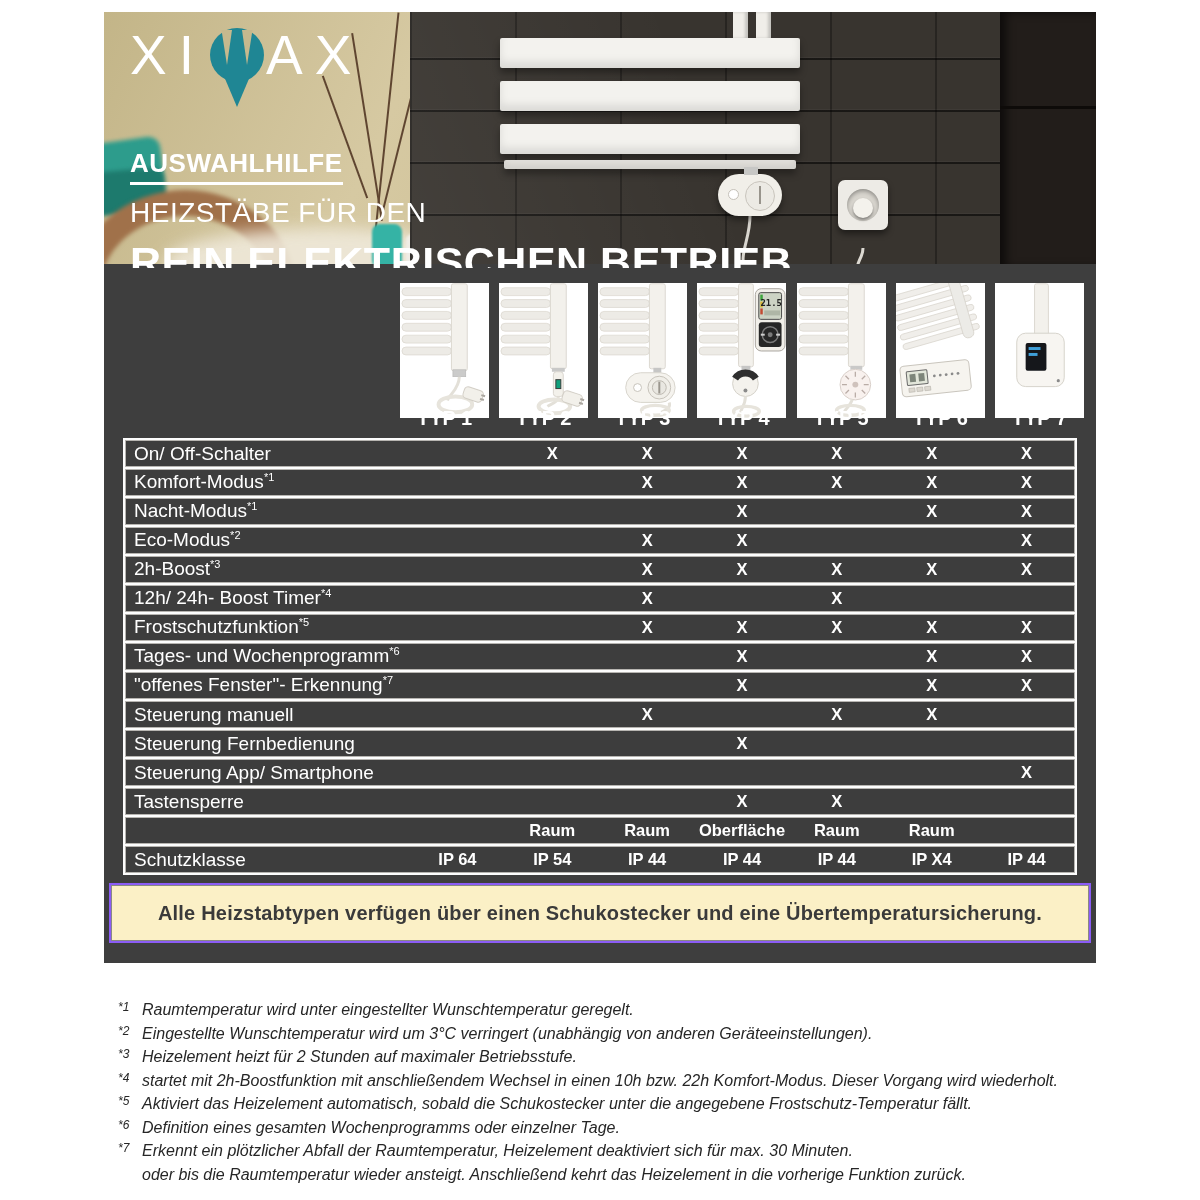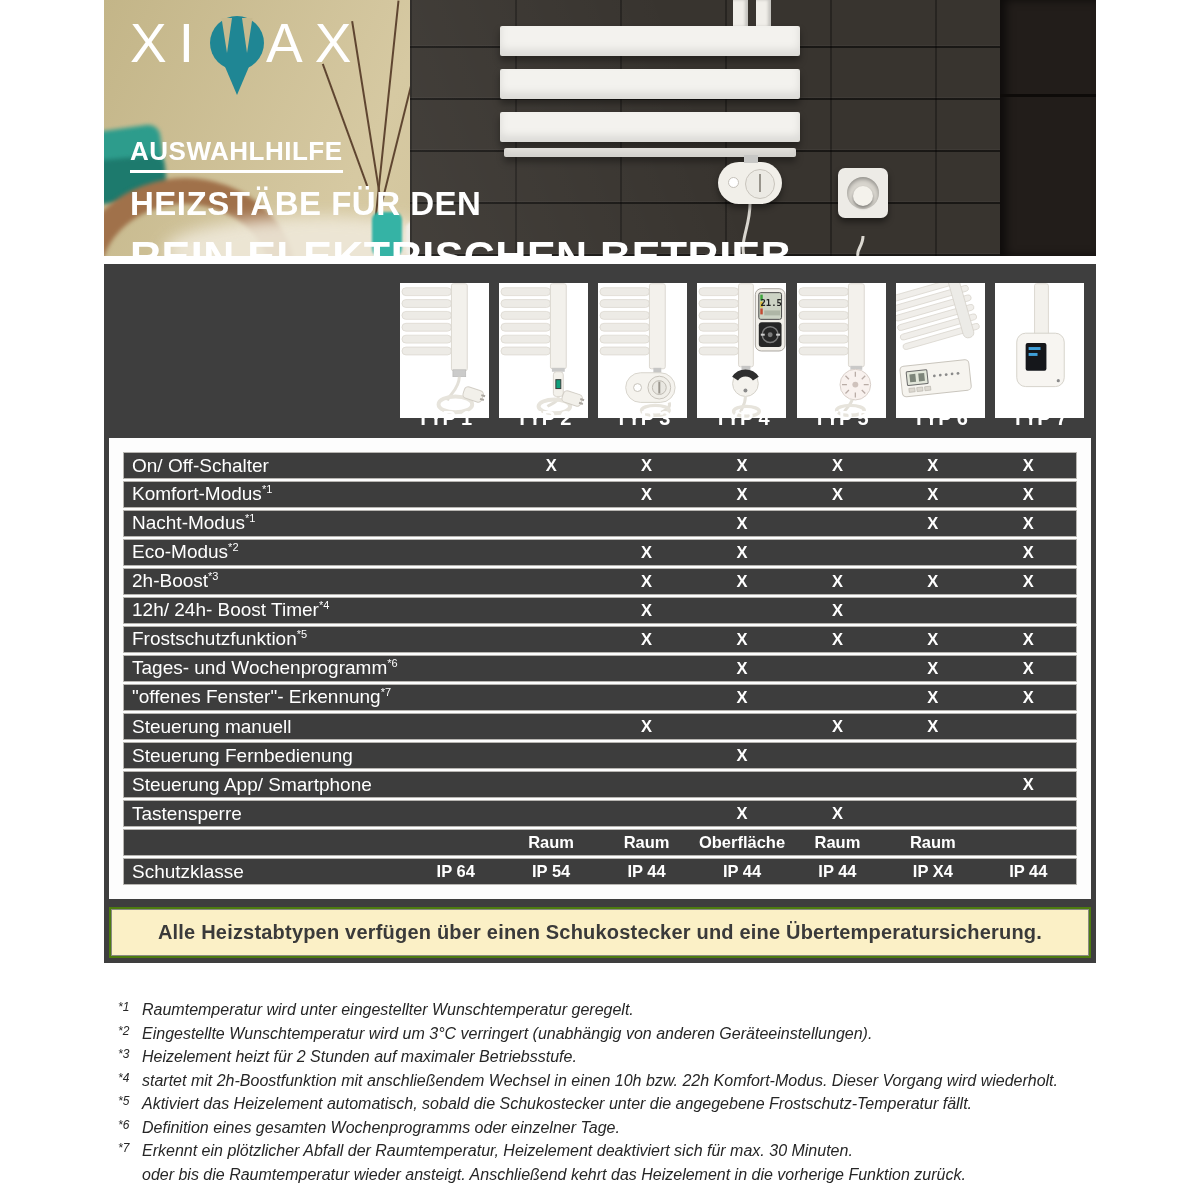--- a/index.html
+++ b/index.html
@@ -1,20 +1,20 @@
 <!DOCTYPE html>
 <html><head>
 <meta charset="utf-8">
 <style>
   html,body{margin:0;padding:0;background:#fff;}
   .page{position:relative;width:1200px;height:1200px;background:#fff;overflow:hidden;
         font-family:"Liberation Sans", sans-serif;}
 
   
-  .hero{position:absolute;left:104px;top:0;width:992px;height:256px;overflow:hidden;
+  .hero{position:absolute;left:104px;top:12px;width:992px;height:256px;overflow:hidden;
         background:linear-gradient(115deg,#c3b588 0%,#d6c9a2 30%,#cdbf94 55%,#b3a679 100%);}
   .hero *{pointer-events:none;}
   .towel1{position:absolute;left:-12px;top:128px;width:70px;height:46px;border-radius:12px;
           background:#2d9c8c;filter:blur(2px);transform:rotate(-8deg);}
   .towel2{position:absolute;left:-16px;top:158px;width:78px;height:44px;border-radius:12px;
           background:#1d7a6d;filter:blur(2px);transform:rotate(-5deg);}
   .chair{position:absolute;left:-30px;top:178px;width:170px;height:150px;border-radius:50%;
          border:26px solid #a0714a;filter:blur(2px);}
   .tableblur{position:absolute;left:60px;top:216px;width:320px;height:70px;border-radius:50%;
          background:#efe9da;filter:blur(8px);opacity:.9;}
@@ -57,41 +57,41 @@
        background:#d8d5ce;box-shadow:inset 0 2px 4px rgba(0,0,0,.35);}
   .socket .plug{position:absolute;left:15px;top:18px;width:20px;height:20px;border-radius:50%;
        background:#f4f2ec;box-shadow:0 2px 3px rgba(0,0,0,.4);}
   .cables{position:absolute;left:0;top:0;width:686px;height:256px;}
 
   .hero-text{position:absolute;left:26px;top:14px;z-index:5;color:#fff;}
   .logo{display:flex;align-items:flex-start;font-size:55px;font-weight:500;letter-spacing:12px;line-height:58px;}
   .logo .mark{margin:2px 0 0 2px;}
   .tagline{display:inline-block;margin-top:40px;font-size:26px;font-weight:bold;
            border-bottom:3px solid #fff;padding-bottom:3px;letter-spacing:.5px;}
-  .title1{margin-top:12px;font-size:33px;font-weight:bold;letter-spacing:.5px;}
+  .title1{margin-top:12px;font-size:28px;font-weight:normal;letter-spacing:.5px;}
   .title2{margin-top:9px;font-size:43px;font-weight:bold;letter-spacing:.5px;}
 
   
   .panel{position:absolute;left:104px;top:264px;width:992px;height:699px;background:#3e3e3e;
          box-sizing:border-box;padding-top:19px;}
   .grid8{display:grid;grid-template-columns:284px repeat(7,1fr);}
   .tiles{margin:0 7px;height:110px;}
   .tile{width:89px;height:135px;background:#fff;justify-self:center;overflow:hidden;}
   .typ-row{margin:0 7px;height:45px;align-items:center;}
   .typ{color:#fff;font-weight:bold;font-size:20px;text-align:center;padding-top:5px;}
 
-  .frows{margin:0 5px;background:#fdfdfd;padding:14px;display:flex;flex-direction:column;gap:2px;}
+  .frows{margin:0 19px;background:#fdfdfd;padding:2px;display:flex;flex-direction:column;gap:2px;}
   .frow{height:27px;box-sizing:border-box;background:#3d3d3d;border:1px solid #b7b5b1;
         align-items:center;}
   .flabel{color:#fff;font-size:19px;padding-left:8px;white-space:nowrap;}
   .flabel sup{font-size:11px;}
   .fcell{color:#fff;font-weight:bold;font-size:16.5px;text-align:center;}
 
-  .note{margin:8px 5px 0 5px;height:51px;box-sizing:border-box;background:#fbf0c6;
-        border:2px solid #4d7c0f;box-shadow:inset 0 0 0 1px #8a8a82;
+  .note{margin:8px 5px 0 5px;height:60px;box-sizing:border-box;background:#fbf0c6;
+        border:2px solid #8b5cf6;box-shadow:inset 0 0 0 1px #8a8a82;
         display:flex;align-items:center;justify-content:center;
         font-size:20px;font-weight:bold;color:#3a3a3a;letter-spacing:.2px;}
 
   
   .footnotes{position:absolute;left:118px;top:998px;width:980px;color:#262626;}
   .fline{display:flex;line-height:23.5px;font-size:16px;font-style:italic;}
   .fmark{flex:0 0 24px;font-size:12px;position:relative;top:-2px;}
   .fcont{margin-left:24px;}
 </style>
 </head>

